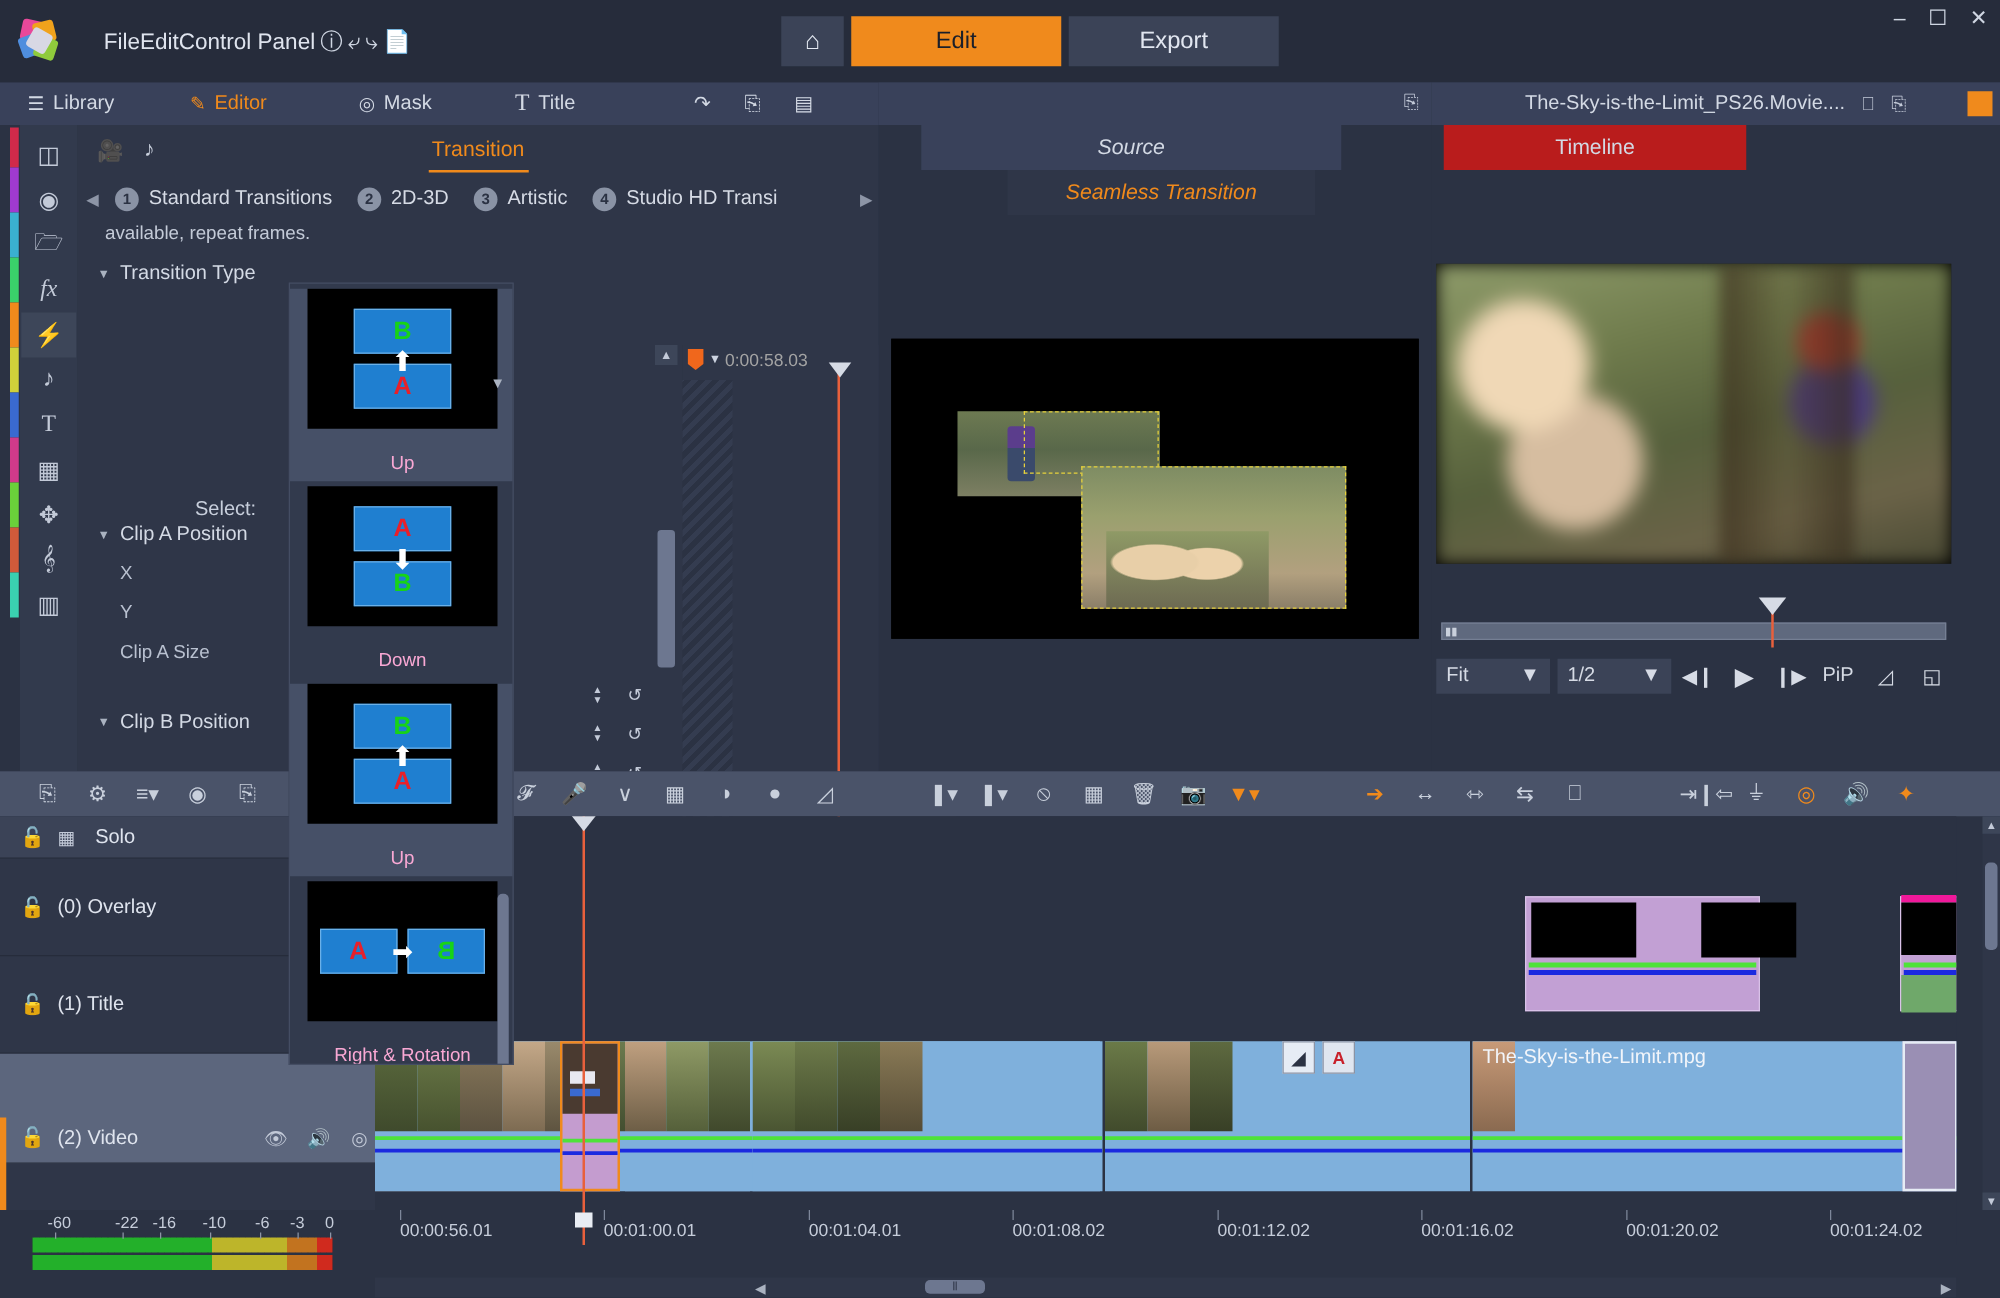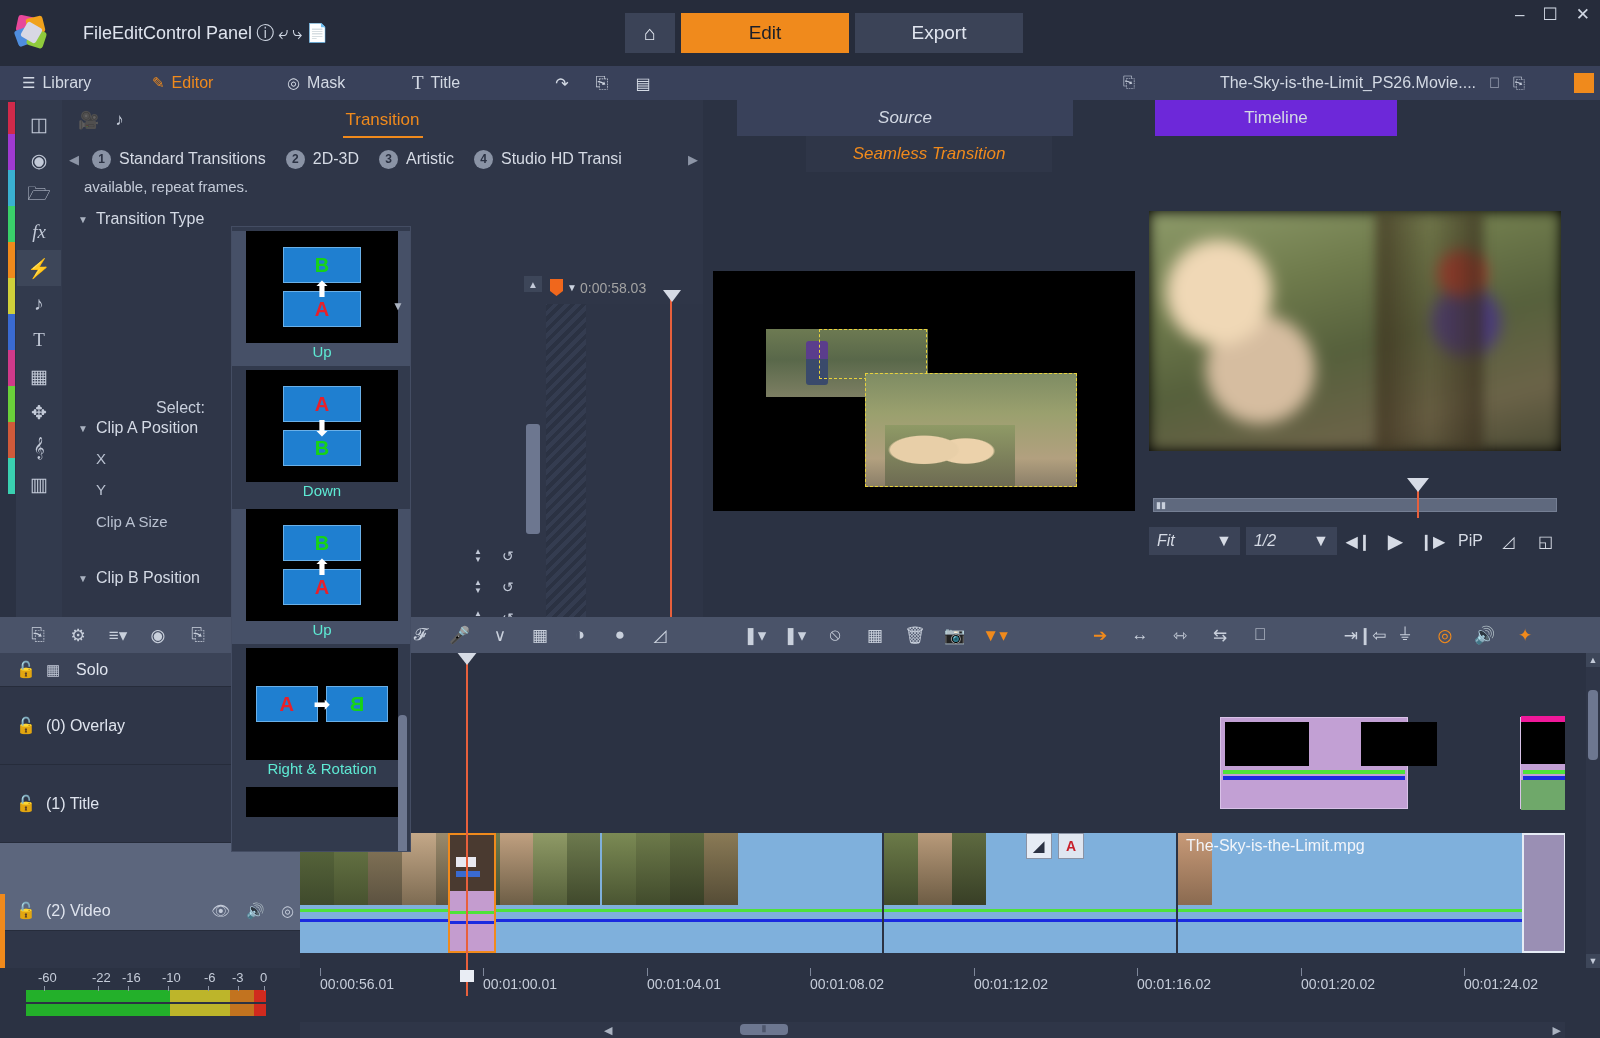--- a/index.html
+++ b/index.html
@@ -104,21 +104,21 @@
     position:absolute; left:231px; top:226px; width:180px; height:626px;
     background:#323a4d; border:1px solid #444d63; z-index:60; overflow:hidden;
   }
   .ddarrow{ position:absolute; right:6px; top:72px; color:#aab2c0; font-size:12px; z-index:61;}
   .dditem{ width:180px; }
   .dditem.sel{ background:#465067; }
   .ddthumb{
     margin:4px auto 0; width:152px; height:112px; background:#000;
     display:flex; align-items:center; justify-content:center; position:relative;
   }
-  .ddlabel{ text-align:center; font-size:15px; color:#5eead4; padding:0 0 6px; }
+  .ddlabel{ text-align:center; font-size:15px; color:#f9a8d4; padding:19px 0 6px; }
   .ddblk{
     width:78px;height:36px;background:#1f7fd0; display:flex;align-items:center;justify-content:center;
     font-size:20px; font-weight:bold; border:1px solid #6ab0e8;
   }
   .ddblk.a{ color:#e8202a; }
   .ddblk.b{ color:#17d317; }
   .ddcol{ display:flex;flex-direction:column; align-items:center; position:relative;}
   .ddarrowup{ position:absolute; left:50%; transform:translateX(-50%); top:30px; color:#fff; font-size:22px; z-index:2;}
   .ddrow{ display:flex; align-items:center; gap:2px;}
   .ddarrowright{ color:#fff; font-size:20px; margin:0 -6px; z-index:2;}
@@ -171,21 +171,21 @@
   .pvperson{ position:absolute; left:40px; top:12px; width:22px;height:44px;
     background: linear-gradient(180deg,#5b3d8c 0 40%, #3a4a6b 40% 100%); border-radius:3px;}
 
   
   .tlprev{ position:absolute; top:66px; left:1145px; width:455px; height:551px; background:#2b3243;}
   .tlhead{ height:34px; background:#39415a; display:flex; align-items:center; justify-content:center; gap:14px; position:relative;}
   .tlhead .nm{ font-size:16px; color:#d3d9e4;}
   .tlhead .ic{ font-size:15px; color:#c3cad8;}
   .tlhead .orange{ position:absolute; right:6px; top:7px; width:20px;height:20px;background:#f08a1c;}
   .tltabs{ height:36px; position:relative;}
-  .tltab{ position:absolute; left:10px; top:0; width:242px; height:36px; background:#6d28d9; display:flex;align-items:center;justify-content:center;font-size:17px;color:#d3d9e4;}
+  .tltab{ position:absolute; left:10px; top:0; width:242px; height:36px; background:#b91c1c; display:flex;align-items:center;justify-content:center;font-size:17px;color:#d3d9e4;}
   .tlstage{ position:absolute; left:4px; top:145px; width:412px; height:240px; background:#000; overflow:hidden;}
   .tlblur{
     position:absolute; inset:0;
     background:
       radial-gradient(circle at 17% 34%, #f0d8b6 0 12%, transparent 16%),
       radial-gradient(circle at 27% 66%, #d6bda0 0 14%, transparent 18%),
       radial-gradient(circle at 76% 26%, #b03b2e 0 5%, transparent 8%),
       radial-gradient(circle at 77% 46%, #4a3a7c 0 8%, transparent 12%),
       linear-gradient(165deg,#8e9b6a 0%,#6f7b4c 30%,#56603c 55%,#6b6348 80%,#4a4a34 100%);
     filter: blur(7px);
@@ -196,21 +196,21 @@
   
   .scrub{ position:absolute; left:4px; top:398px; width:412px; height:60px;}
   .scrubticks{ position:relative; height:30px; }
   .scrubtime{ position:absolute; font-size:13px; color:#c6cdda; top:0;}
   .tickmark{ position:absolute; top:20px; width:1px; height:7px; background:#7e879a;}
   .scrubbar{ position:absolute; left:4px; top:34px; width:404px; height:14px; background:#5f697e; border:1px solid #757f94;}
   .scrubgrip{ position:absolute; left:7px; top:36px; width:10px;height:10px; color:#c9d0dc; font-size:9px;}
   .scrubplay{ position:absolute; left:268px; top:22px; width:2px; height:32px; background:#e8603c;}
   .scrubtri{ position:absolute; left:258px; top:14px; width:0;height:0;border-left:11px solid transparent;border-right:11px solid transparent;border-top:14px solid #d6dbe5;}
   .transport{ position:absolute; left:4px; top:460px; width:412px; height:30px; display:flex; align-items:center; gap:6px;}
-  .selbox{ width:98px; height:28px; background:#3b4357; display:flex;align-items:center;justify-content:space-between; padding:0 8px; font-size:16px; color:#d6dbe5; cursor:pointer;font-style:italic;}
+  .selbox{ width:98px; height:28px; background:#3b4357; display:flex;align-items:center;justify-content:space-between; padding:0 8px; font-size:16px; color:#d6dbe5; cursor:pointer;}
   .tbtn{ width:34px;height:28px;display:flex;align-items:center;justify-content:center;color:#d6dbe5;font-size:16px;cursor:pointer;}
   .pip{ font-size:16px; color:#d6dbe5; padding:0 4px;}
 
   
   .tlbar{ position:absolute; top:617px; left:0; width:1600px; height:36px; background:#4a5369;}
   .tlbar .grp{ position:absolute; display:flex; align-items:center; height:36px; gap:0;}
   .tlbar .ti{ width:40px;height:36px; display:flex;align-items:center;justify-content:center; color:#c9d0dc; font-size:17px; cursor:pointer;}
   .tlbar .ti.orange{ color:#f08a1c;}
   .topsep{ position:absolute; top:617px; left:0; width:1600px; height:2px; background:#232938;}
 

